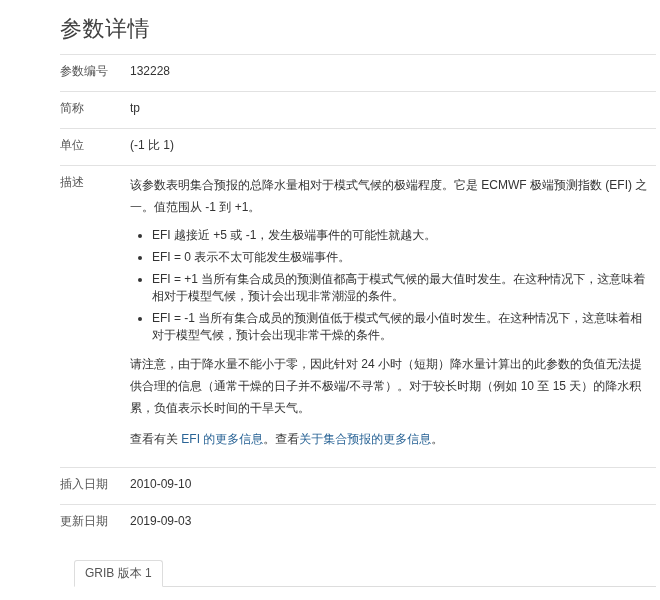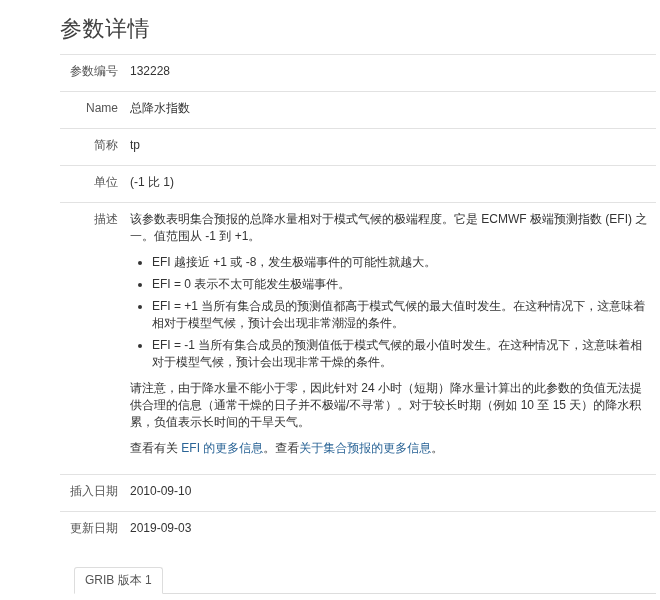--- a/index.html
+++ b/index.html
@@ -37,38 +37,38 @@
     table-layout: fixed;
   }
   .detail-table tr {
     border-top: 1px solid #e2e2e2;
   }
   .detail-table tr:first-child {
     border-top: 1px solid #e2e2e2;
   }
   .detail-table th {
     width: 58px;
-    text-align: right;
+    text-align: left;
     font-weight: normal;
     color: #555555;
     vertical-align: top;
     padding: 8px 6px 12px 0;
     font-size: 12px;
     line-height: 16px;
   }
   .detail-table td {
     vertical-align: top;
     padding: 8px 6px 8px 6px;
     font-size: 12px;
     line-height: 16px;
     color: #333333;
   }
   .desc-body p {
     margin: 0 0 9px 0;
-    line-height: 17px;
+    line-height: 22px;
   }
   .desc-body ul {
     margin: 0 0 9px 0;
     padding-left: 22px;
     list-style: disc;
   }
   .desc-body li {
     margin: 0 0 5px 0;
     line-height: 17px;
   }
@@ -106,38 +106,34 @@
 
   <h1 class="page-title">参数详情</h1>
 
   <table class="detail-table">
     <tbody>
       <tr>
         <th>参数编号</th>
         <td>132228</td>
       </tr>
       <tr>
-        <th>Name</th>
-        <td>总降水指数</td>
-      </tr>
-      <tr>
         <th>简称</th>
         <td>tp</td>
       </tr>
       <tr>
         <th>单位</th>
         <td>(-1 比 1)</td>
       </tr>
       <tr>
         <th>描述</th>
         <td>
           <div class="desc-body">
             <p>该参数表明集合预报的总降水量相对于模式气候的极端程度。它是 ECMWF 极端预测指数 (EFI) 之一。值范围从 -1 到 +1。</p>
             <ul>
-              <li>EFI 越接近 +1 或 -8，发生极端事件的可能性就越大。</li>
+              <li>EFI 越接近 +5 或 -1，发生极端事件的可能性就越大。</li>
               <li>EFI = 0 表示不太可能发生极端事件。</li>
               <li>EFI = +1 当所有集合成员的预测值都高于模式气候的最大值时发生。在这种情况下，这意味着相对于模型气候，预计会出现非常潮湿的条件。</li>
               <li>EFI = -1 当所有集合成员的预测值低于模式气候的最小值时发生。在这种情况下，这意味着相对于模型气候，预计会出现非常干燥的条件。</li>
             </ul>
             <p>请注意，由于降水量不能小于零，因此针对 24 小时（短期）降水量计算出的此参数的负值无法提供合理的信息（通常干燥的日子并不极端/不寻常）。对于较长时期（例如 10 至 15 天）的降水积累，负值表示长时间的干旱天气。</p>
             <p><span>查看有关 </span><a href="#">EFI 的更多信息</a><span>。查看</span><a href="#">关于集合预报的更多信息</a><span>。</span></p>
           </div>
         </td>
       </tr>
       <tr>

